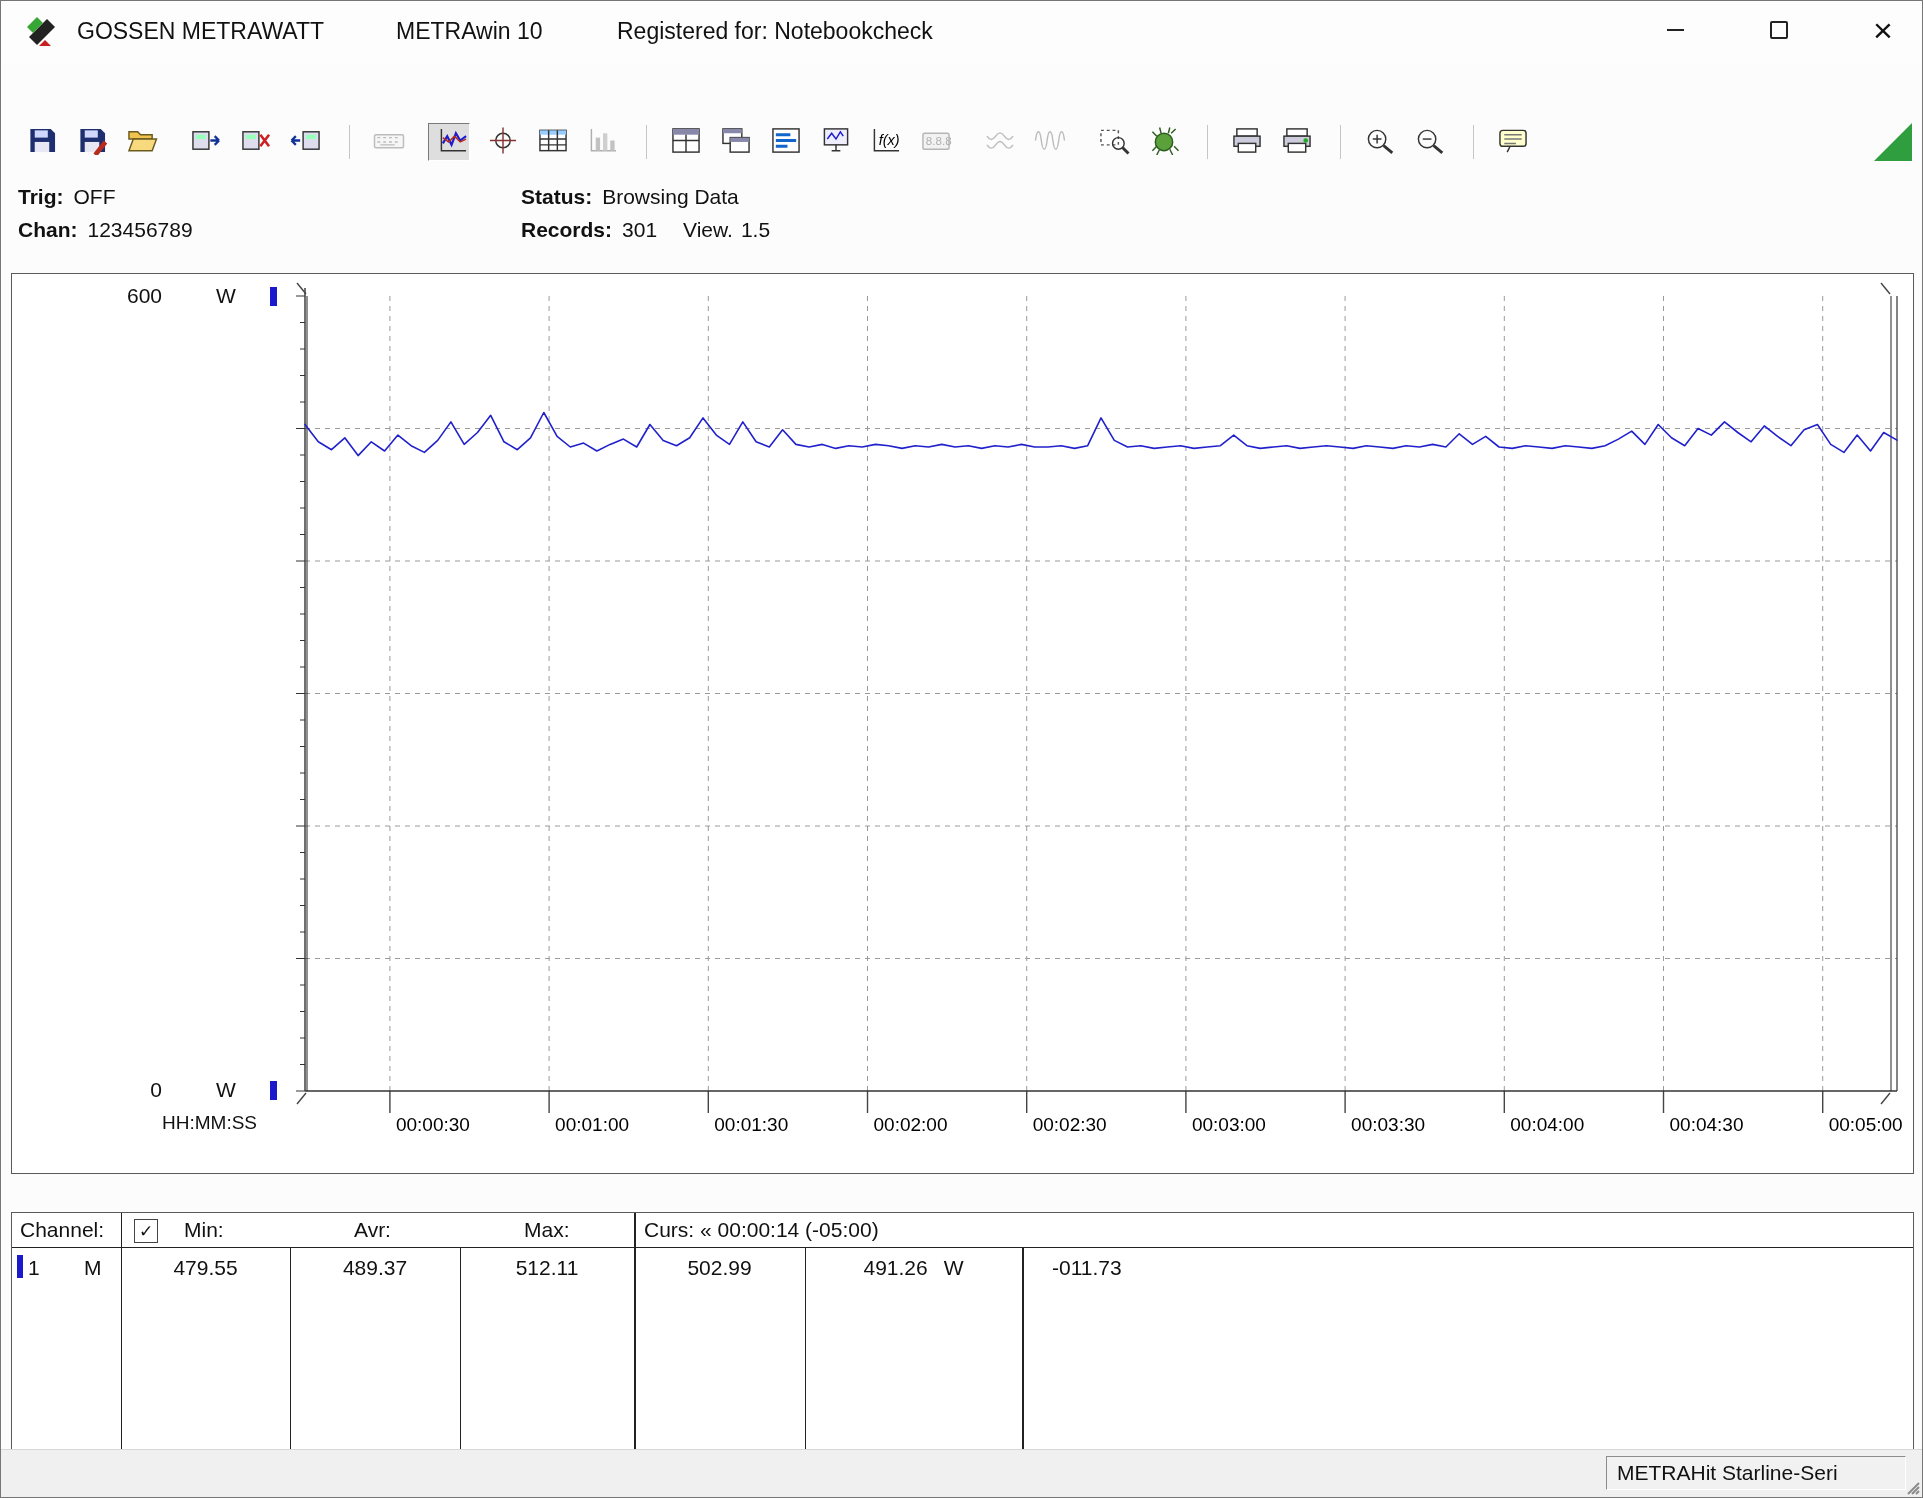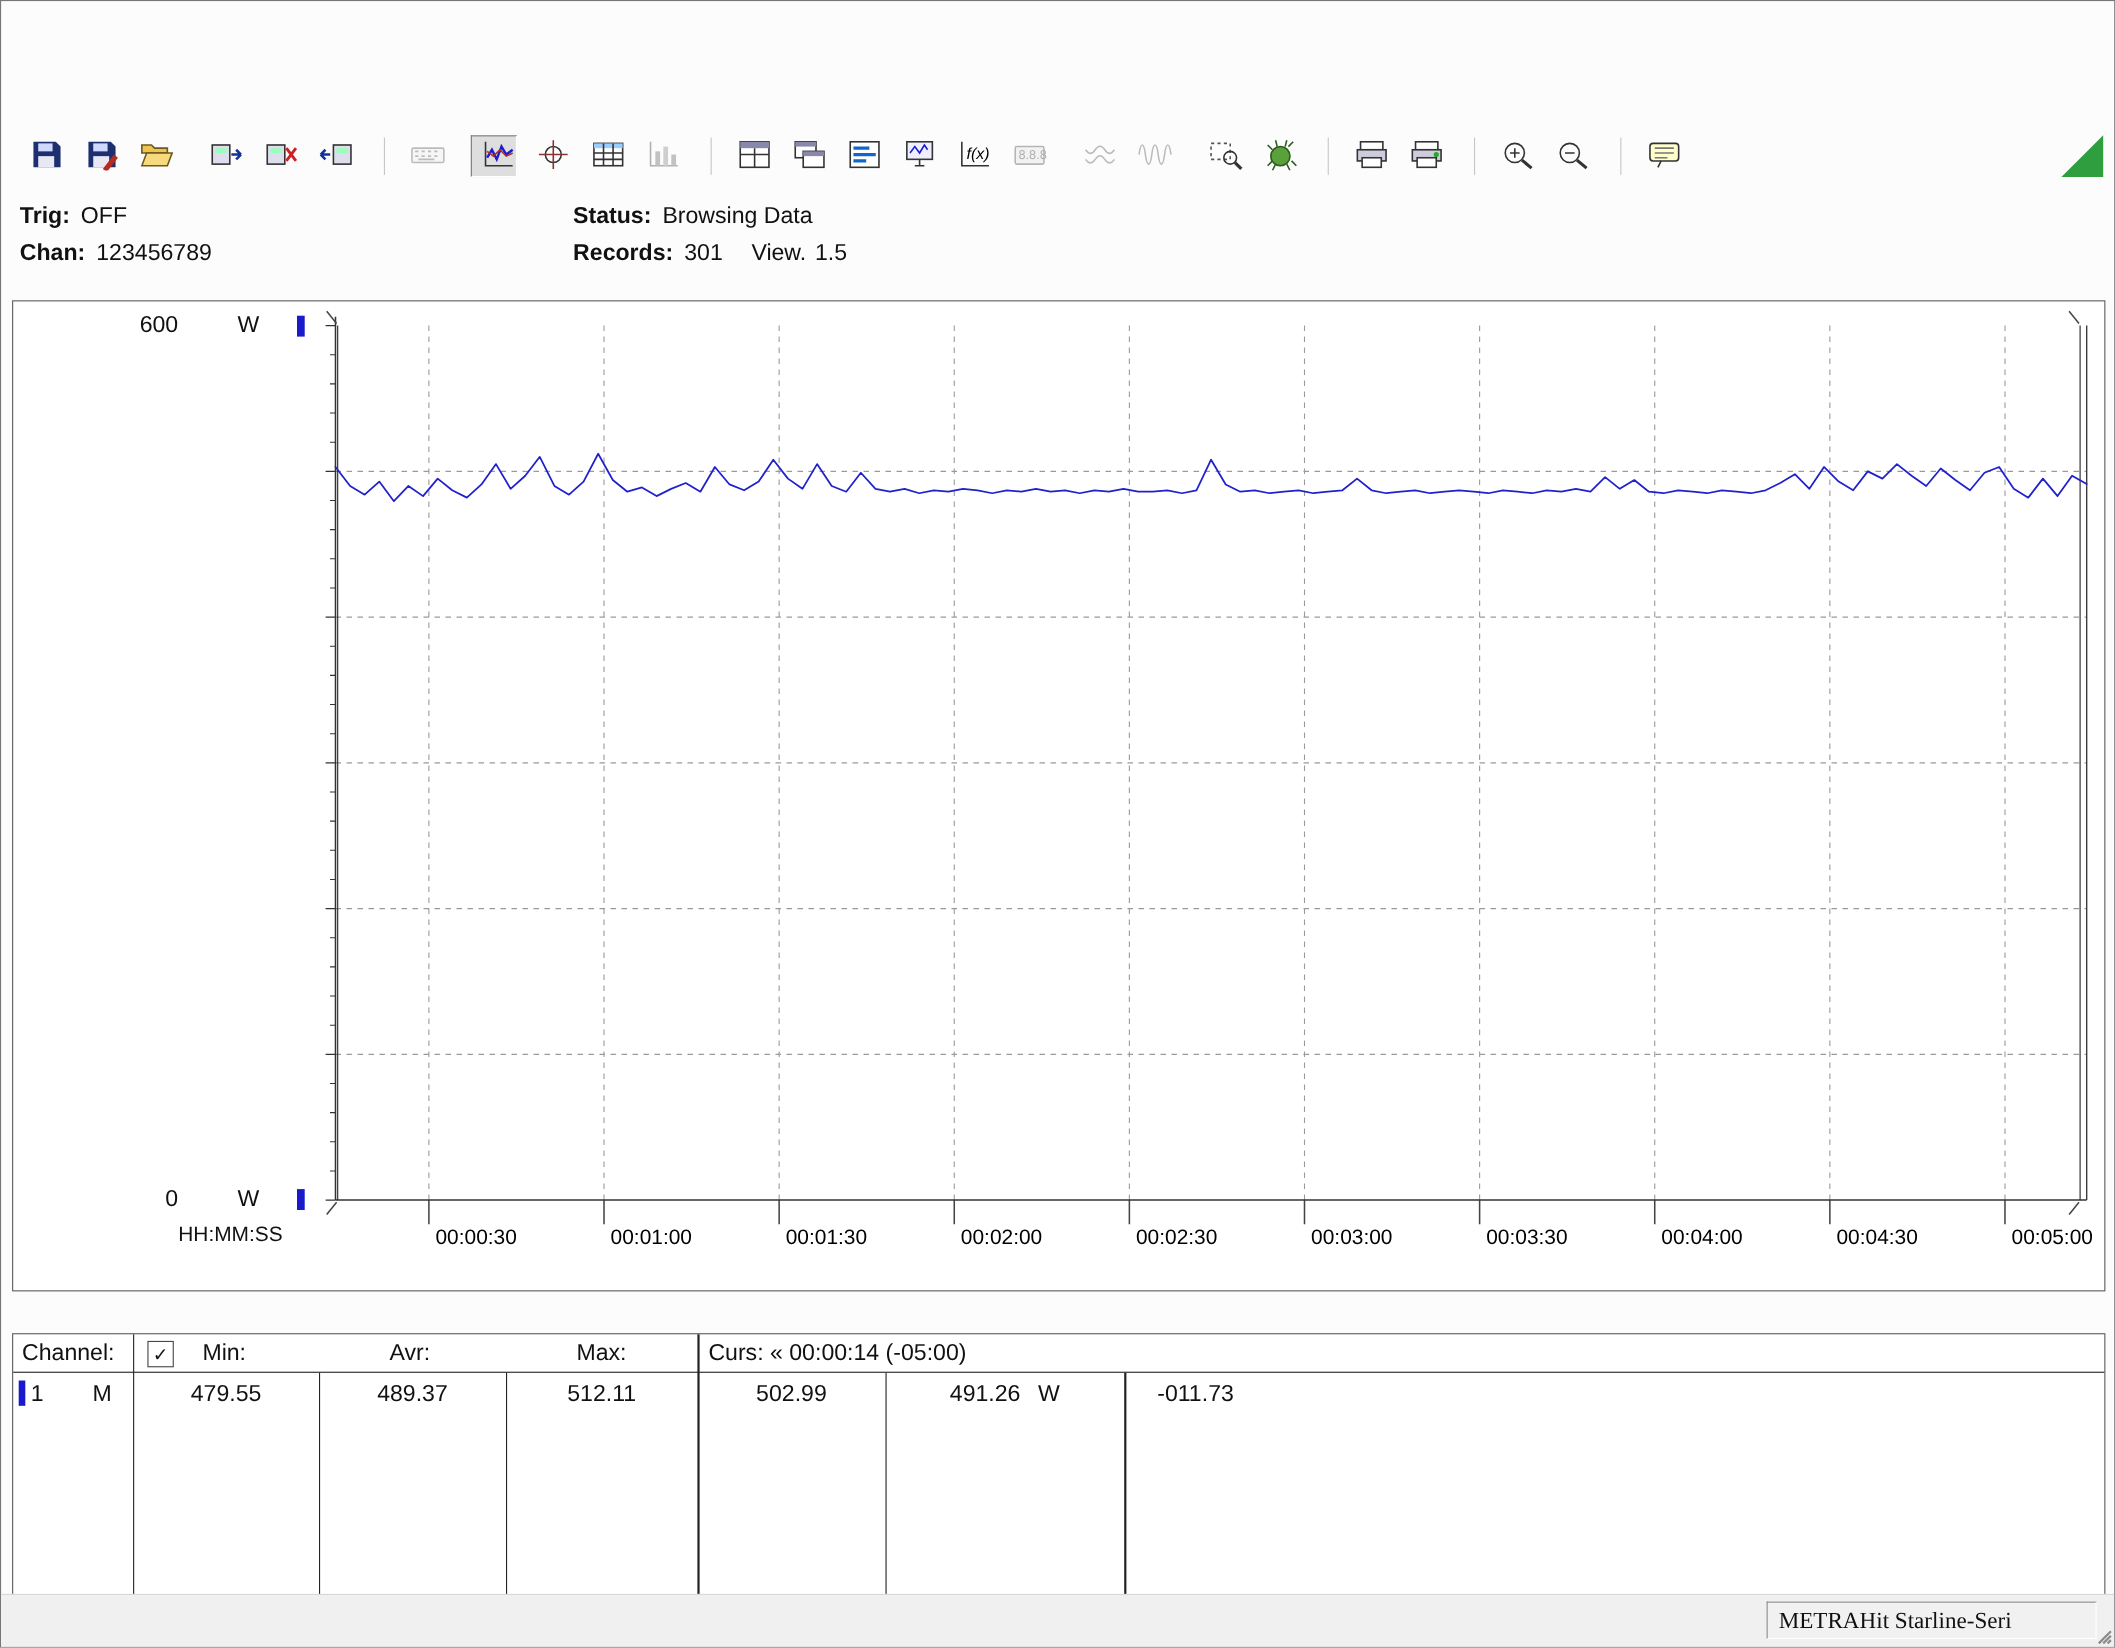--- a/index.html
+++ b/index.html
@@ -61,31 +61,50 @@
   .vline.full{top:0;}
   .vline.thick{width:2px;}
   .th{position:absolute;top:5px;white-space:nowrap;}
   .cell{position:absolute;top:43px;text-align:center;white-space:nowrap;}
   .checkbox{position:absolute;left:122px;top:6px;width:22px;height:22px;border:1px solid #444;background:#fff;
     display:flex;align-items:center;justify-content:center;font-size:17px;}
   .chmark{position:absolute;left:5px;top:42px;width:6px;height:23px;background:#1a1acc;}
   .unit{margin-left:16px;}
 
   
-  .statusbar{position:absolute;left:0;right:0;bottom:0;height:47px;background:#f0f0f0;border-top:1px solid #d8d8d8;font-family:Liberation Serif, serif;}
+  .statusbar{position:absolute;left:0;right:0;bottom:0;height:47px;background:#f0f0f0;border-top:1px solid #d8d8d8;}
   .sb-box{position:absolute;right:16px;top:6px;width:300px;height:34px;box-sizing:border-box;
     border:1px solid;border-color:#8c8c8c #ffffff #ffffff #8c8c8c;background:#f1f1f1;
     font-size:21px;line-height:32px;padding-left:10px;white-space:nowrap;overflow:hidden;}
   .grip{position:absolute;right:2px;bottom:2px;}
 </style>
 </head>
 <body>
 
 <div class="window">
 
+  <div class="titlebar">
+    <svg class="logo" viewBox="0 0 36 36">
+      <path d="M4 22 L22 4 L30 12 L12 30 Z" fill="#222"></path>
+      <path d="M2 12 L12 2 L18 8 L8 18 Z" fill="#36a635"></path>
+      <path d="M14 31 L20 25 L26 31 Z" fill="#c8201e"></path>
+    </svg>
+    <span class="tb-title" id="t-brand">GOSSEN METRAWATT</span>
+    <span class="tb-title" id="t-app">METRAwin 10</span>
+    <span class="tb-title" id="t-reg">Registered for: Notebookcheck</span>
+    <div class="win-controls" id="win-controls">
+        <div class="wc wc-minimize">
+          <div class="bar"></div>
+        </div>
+        <div class="wc wc-maximize">
+          <div class="box"></div>
+        </div>
+        <div class="wc wc-close"></div>
+      </div>
+  </div>
 
 
   <div class="toolbar" id="toolbar">
     <div class="tb-group">
         <button class="tb-btn">
           <span><svg viewBox="0 0 22 20" width="32" height="29">
               <path d="M3 2h14l3 3v13H3z" fill="#1d2f6e"></path>
               <rect x="6" y="3" width="9" height="5" fill="#cfd8ff"></rect>
               <rect x="6" y="11" width="10" height="7" fill="#e8e8f4"></rect>
             </svg></span>

